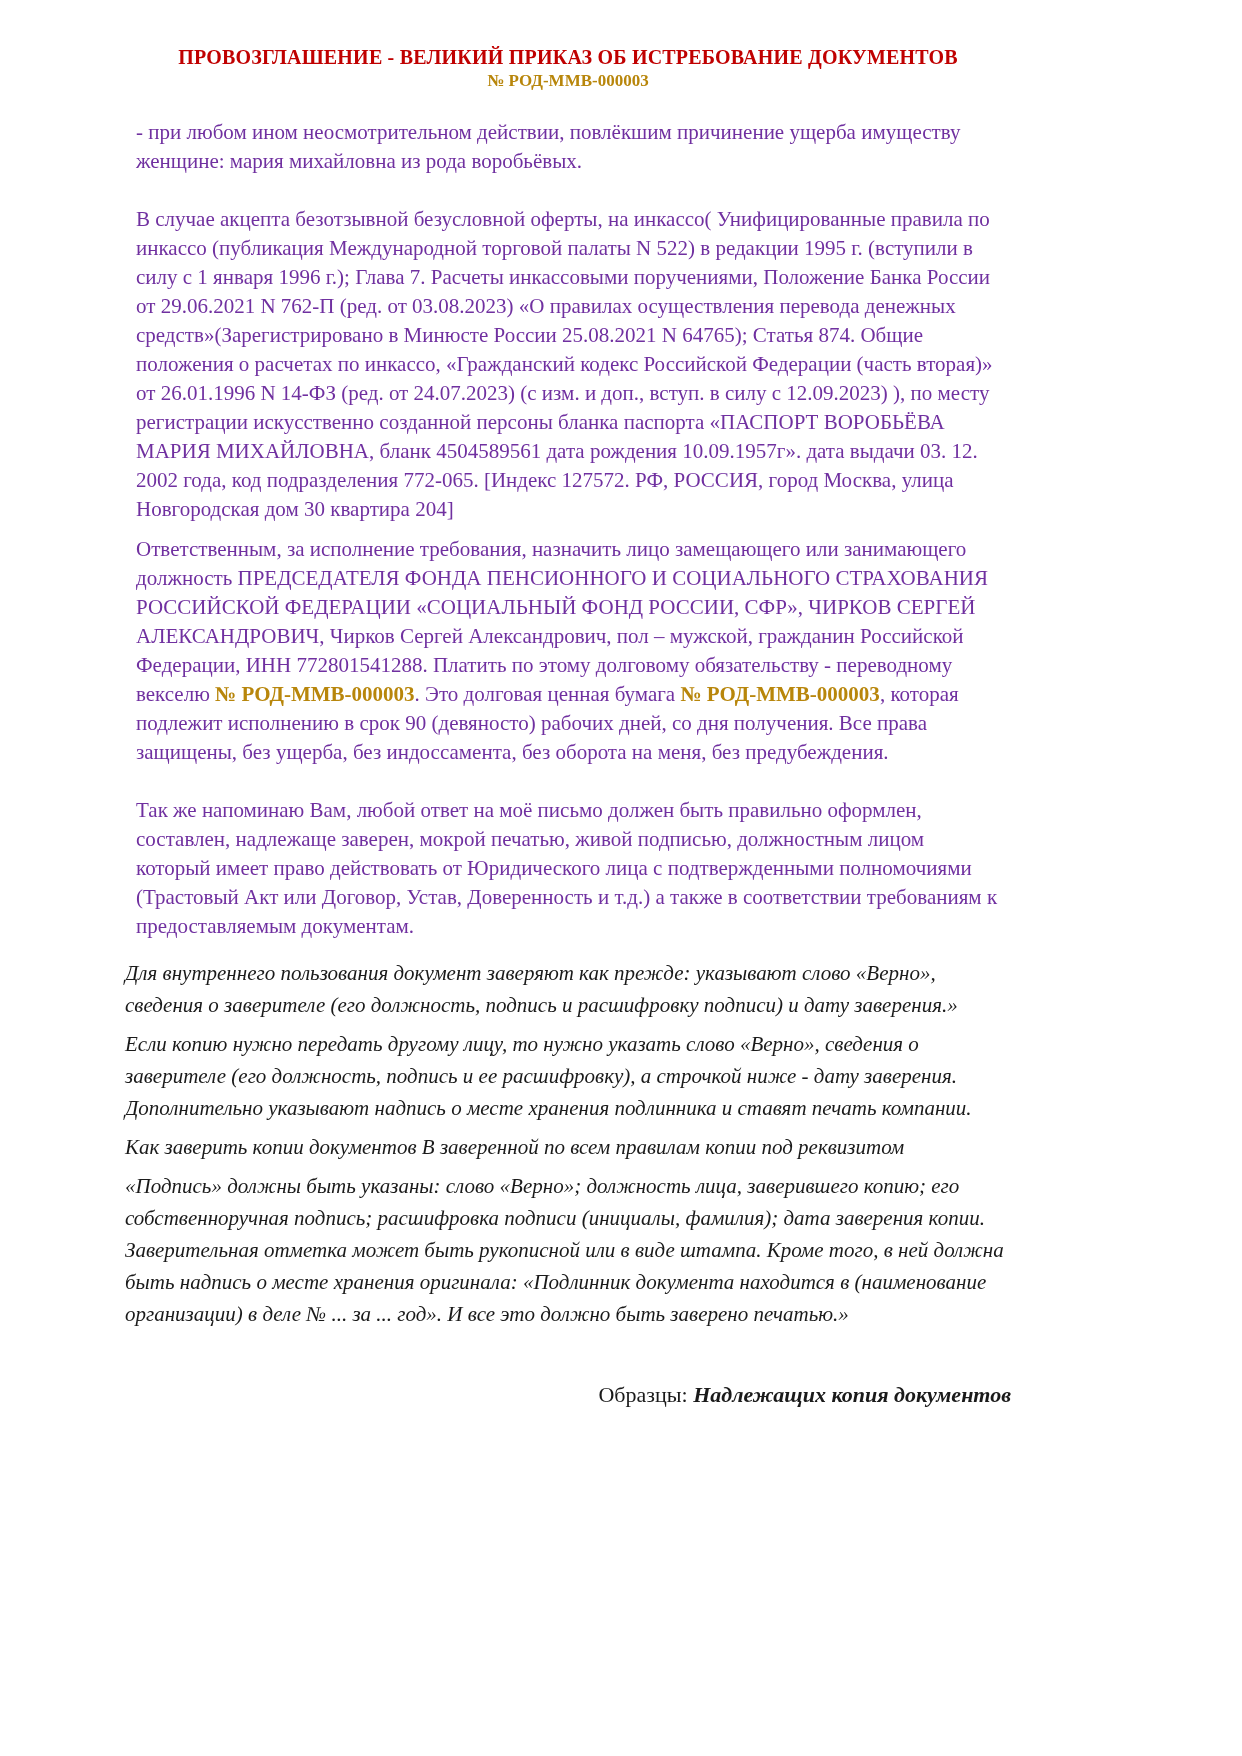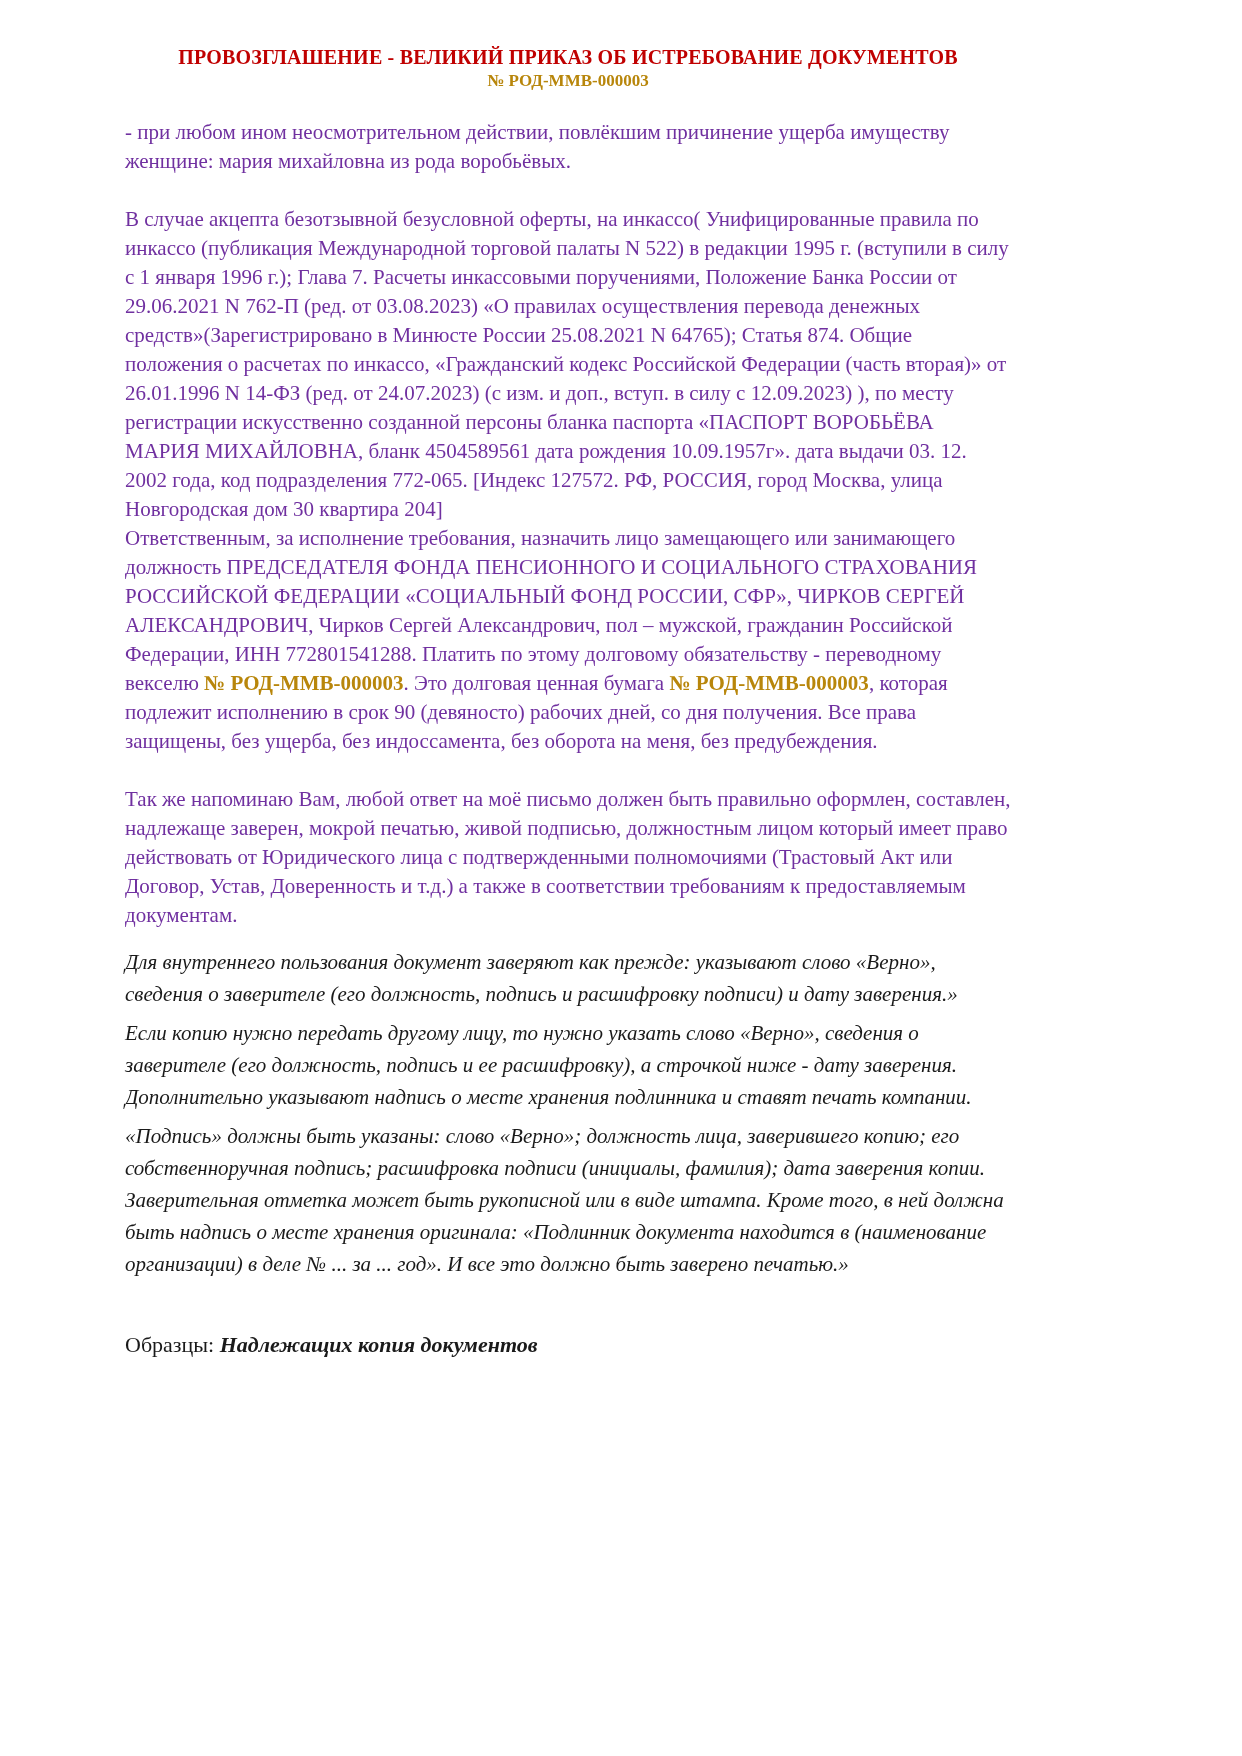--- a/index.html
+++ b/index.html
@@ -30,21 +30,21 @@
     letter-spacing:.2px;
   }
   .doc-number{
     text-align:center;
     font-size:17px;
     font-weight:700;
     color:var(--gold);
     line-height:22px;
   }
   .body-text p{
-    margin:0;
+    margin:11px;
     font-size:21px;
     line-height:29px;
   }
   .purple{color:var(--purple);}
   .gap-before{margin-top:29px !important;}
   .first-para{margin-top:26px !important;}
   .section-heading{
     margin-top:148px;
     text-align:center;
     font-size:22px;
@@ -55,21 +55,21 @@
   .italic-block p{
     margin:7px 0 0 0;
     font-size:21px;
     line-height:32px;
     font-style:italic;
     color:var(--ink);
   }
   .italic-block{margin-top:16px;}
   .samples-line{
     margin-top:50px;
-    text-align:left;
+    text-align:right;
     font-size:22px;
     line-height:30px;
     color:var(--ink);
   }
   .run-gold{color:var(--gold);font-weight:700;}
   .run-bold-italic{font-weight:700;font-style:italic;}
 </style>
 </head>
 <body>
 
@@ -86,18 +86,19 @@
 
     <p class="purple"><span>Ответственным, за исполнение требования, назначить лицо замещающего или занимающего должность ПРЕДСЕДАТЕЛЯ ФОНДА ПЕНСИОННОГО И СОЦИАЛЬНОГО СТРАХОВАНИЯ РОССИЙСКОЙ ФЕДЕРАЦИИ «СОЦИАЛЬНЫЙ ФОНД РОССИИ, СФР», ЧИРКОВ СЕРГЕЙ АЛЕКСАНДРОВИЧ, Чирков Сергей Александрович, пол – мужской, гражданин Российской Федерации, ИНН 772801541288. Платить по этому долговому обязательству - переводному векселю </span><span class="run-gold">№ РОД-ММВ-000003</span><span>. Это долговая ценная бумага </span><span class="run-gold">№ РОД-ММВ-000003</span><span>, которая подлежит исполнению в срок 90 (девяносто) рабочих дней, со дня получения. Все права защищены, без ущерба, без индоссамента, без оборота на меня, без предубеждения.</span></p>
 
     <p class="purple gap-before"><span>Так же напоминаю Вам, любой ответ на моё письмо должен быть правильно оформлен, составлен, надлежаще заверен, мокрой печатью, живой подписью, должностным лицом который имеет право действовать от Юридического лица с подтвержденными полномочиями (Трастовый Акт или Договор, Устав, Доверенность и т.д.) а также в соответствии требованиям к предоставляемым документам.</span></p>
   </div>
 
 
   <div class="italic-block">
     <p><span>Для внутреннего пользования документ заверяют как прежде: указывают слово «Верно», сведения о заверителе (его должность, подпись и расшифровку подписи) и дату заверения.»</span></p>
     <p><span> Если копию нужно передать другому лицу, то нужно указать слово «Верно», сведения о заверителе (его должность, подпись и ее расшифровку), а строчкой ниже - дату заверения. Дополнительно указывают надпись о месте хранения подлинника и ставят печать компании.</span></p>
+    <p><span>Как заверить копии документов В заверенной по всем правилам копии под реквизитом</span></p>
     <p><span>«Подпись» должны быть указаны: слово «Верно»; должность лица, заверившего копию; его собственноручная подпись; расшифровка подписи (инициалы, фамилия); дата заверения копии. Заверительная отметка может быть рукописной или в виде штампа. Кроме того, в ней должна  быть надпись о месте хранения оригинала: «Подлинник документа находится в (наименование  организации) в деле № ... за ... год». И все это должно быть заверено печатью.»</span></p>
   </div>
 
   <div class="samples-line"><span>Образцы: </span><span class="run-bold-italic">Надлежащих копия документов</span></div>
 
 </div>
 
 </body></html>

